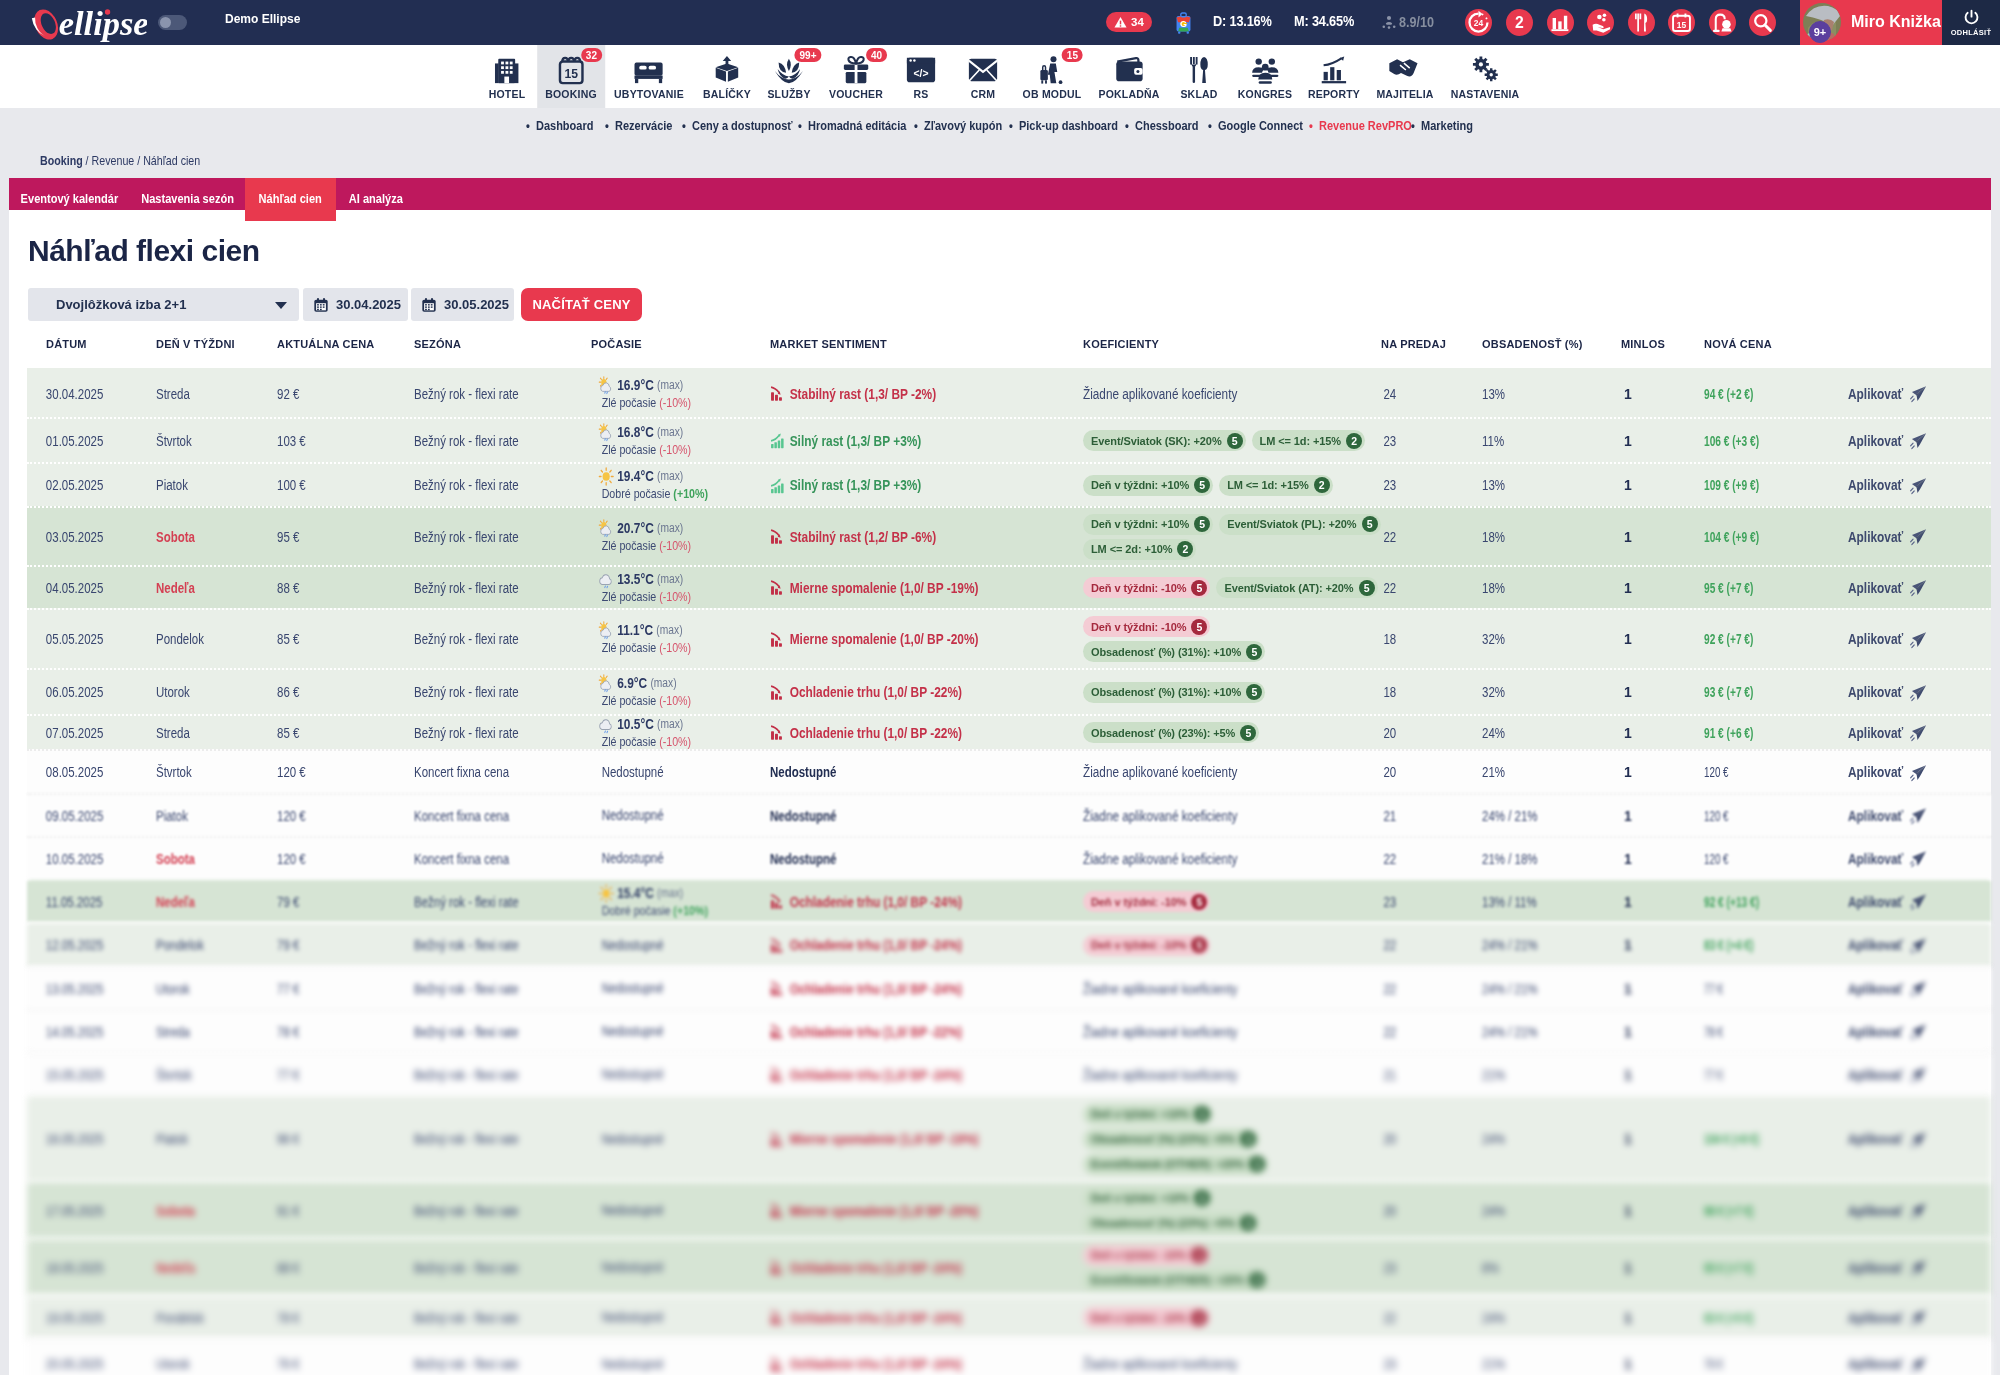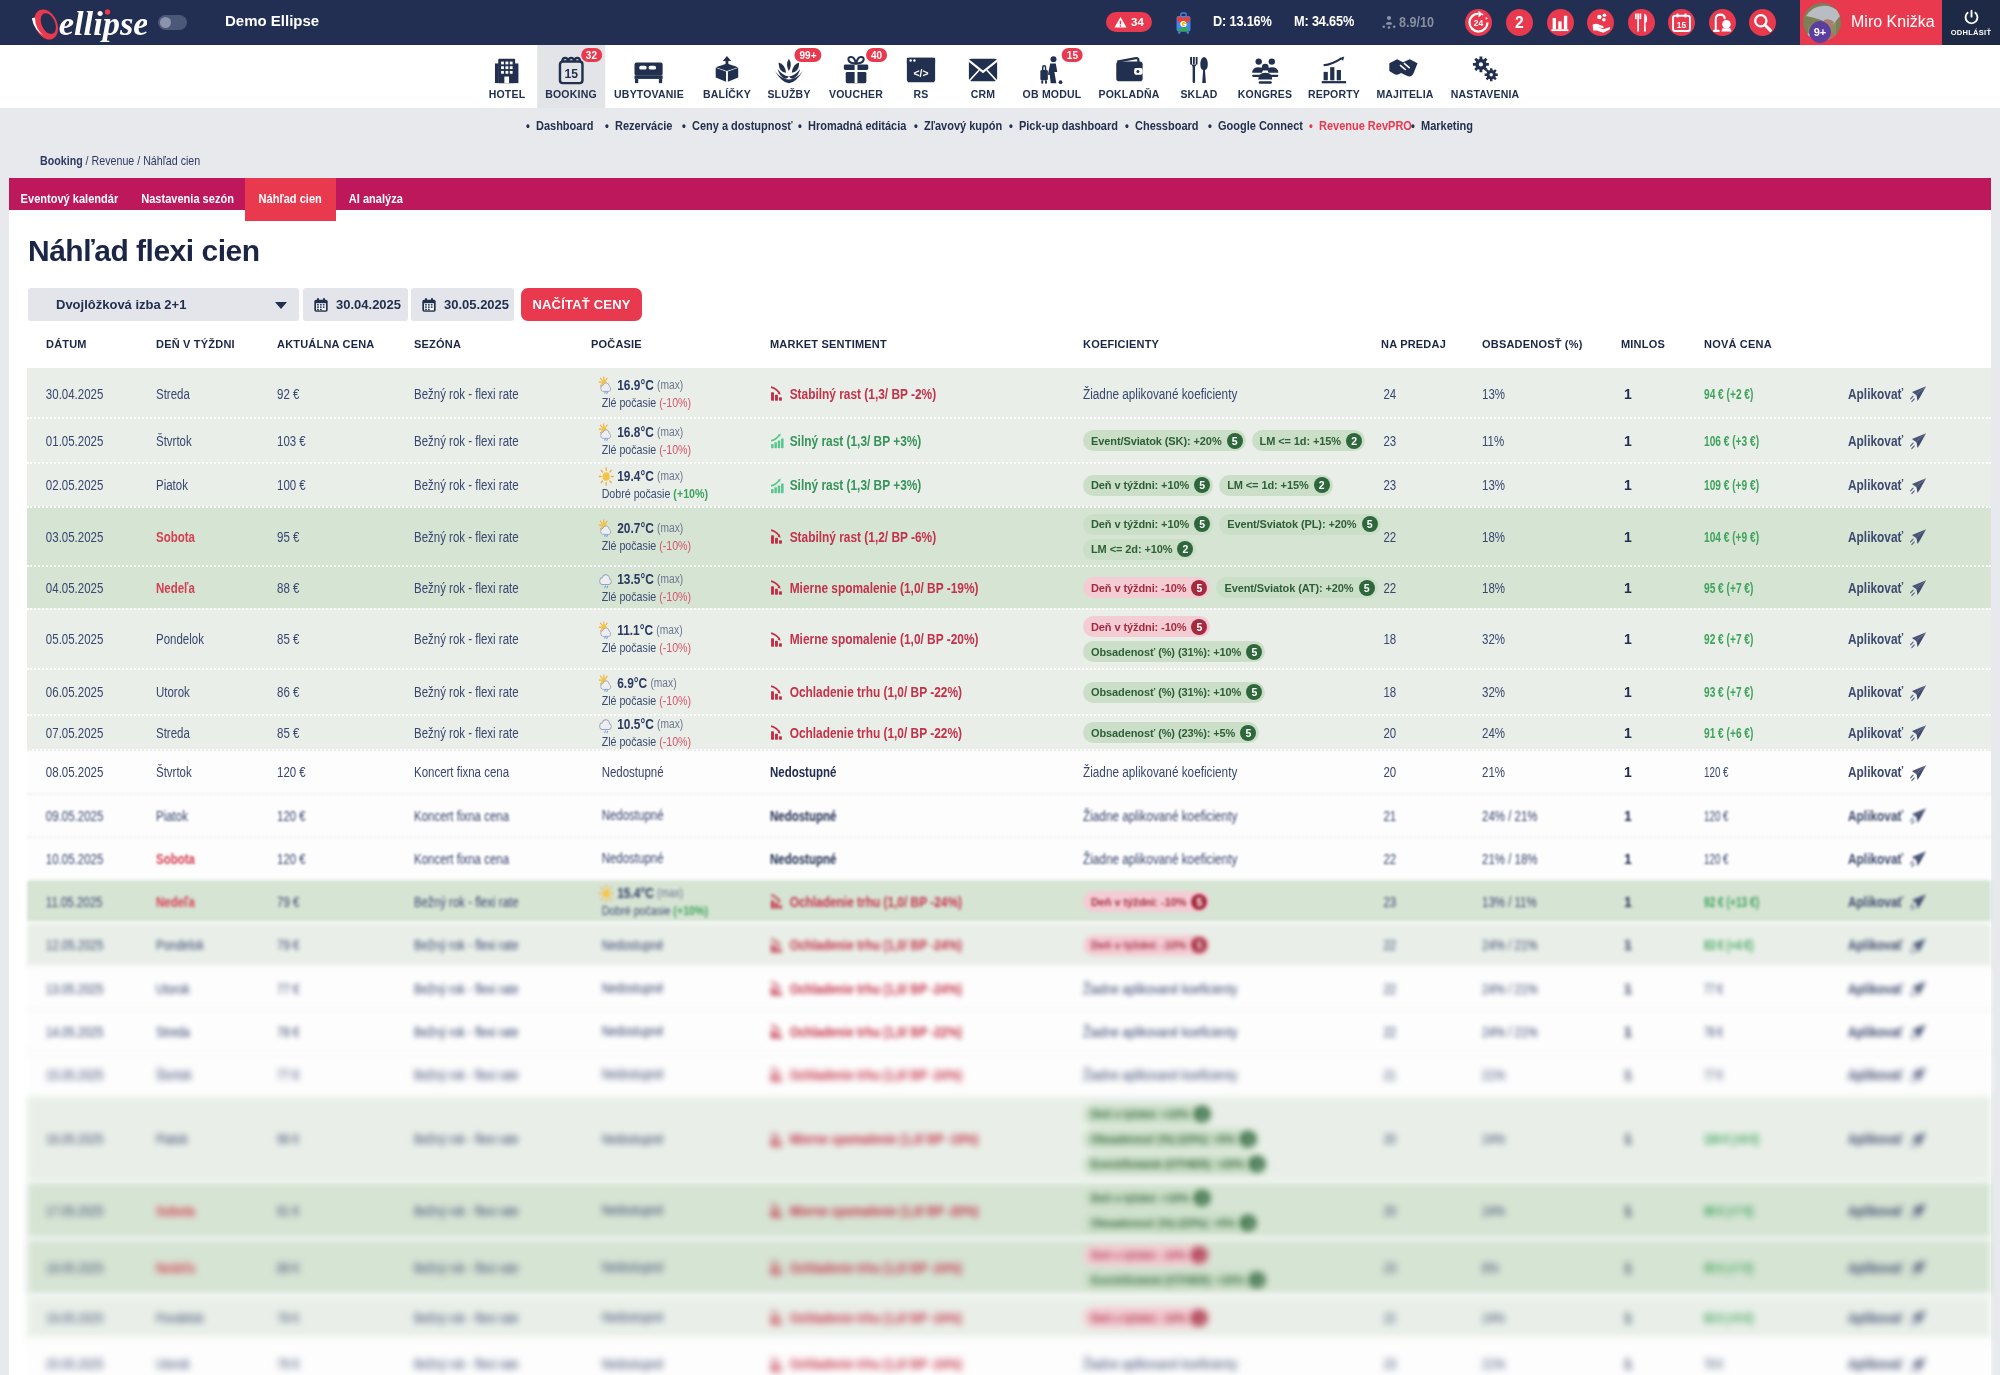--- a/index.html
+++ b/index.html
@@ -1,26 +1,26 @@
 <!DOCTYPE html>
 <html><head><meta charset="utf-8">
 <style>
 * {margin:0;padding:0;box-sizing:border-box}
 html,body {width:2000px;height:1375px;overflow:hidden;background:#e8e9ed;font-family:"Liberation Sans",sans-serif}
 .topbar {position:absolute;left:0;top:0;width:2000px;height:45px;background:#222e52}
 .toggle {position:absolute;left:158px;top:15px;width:29px;height:15px;border-radius:8px;background:#4c5878}
 .toggle:before {content:"";position:absolute;left:2px;top:2px;width:11px;height:11px;border-radius:50%;background:#8a94ad}
-.demotitle {position:absolute;left:225px;top:12px;color:#fff;font-size:15px;font-weight:bold}
+.demotitle {position:absolute;left:225px;top:12px;color:#fff;font-size:12px;font-weight:bold}
 .warnpill {position:absolute;left:1106px;top:12px;width:46px;height:20px;background:#e8394e;border-radius:10px;color:#fff;font-size:11.5px;font-weight:bold;display:flex;align-items:center;justify-content:center;gap:4px}
 .dm {position:absolute;top:13px;color:#fff;font-size:14.5px;font-weight:bold;transform:scaleX(0.88);transform-origin:left;letter-spacing:-0.2px}
 .rate {position:absolute;left:1399px;top:14px;color:#868e9f;font-size:14px;font-weight:bold;transform:scaleX(0.9);transform-origin:left}
 .rc {position:absolute;top:8.5px;width:27px;height:27px;border-radius:50%;background:#e8394e}
 .rc svg {width:27px;height:27px;display:block}
 .userbox {position:absolute;left:1800px;top:0;width:142px;height:45px;background:#e8394e}
-.uname {position:absolute;left:51px;top:13px;color:#fff;font-size:16px;font-weight:normal}
+.uname {position:absolute;left:51px;top:13px;color:#fff;font-size:16px;font-weight:bold}
 .av {position:absolute;left:2px;top:2px;width:40px;height:40px;border-radius:50%}
 .avb {position:absolute;left:7px;top:19px;width:22px;height:22px;border-radius:50%;background:#5b3f9e;color:#fff;font-size:11px;font-weight:bold;display:flex;align-items:center;justify-content:center;border:1px solid #5b3f9e}
 .logout {position:absolute;left:1942px;top:0;width:58px;height:45px;background:#1d2945;display:flex;flex-direction:column;align-items:center;justify-content:center;gap:2px}
 .logout span {color:#fff;font-size:7.5px;font-weight:bold;letter-spacing:0.3px}
 .mainnav {position:absolute;left:0;top:45px;width:2000px;height:63px;background:#fff}
 .ni {position:absolute;top:0;height:63px;transform:translateX(-50%);text-align:center}
 .tile {position:absolute;left:50%;top:0;transform:translateX(-50%);width:68px;height:63px;background:#e2e4e8}
 .nico {position:relative;margin:10px auto 0;height:30px}
 .nico svg {width:100%;height:100%;display:block;position:relative}
 .nbdg {position:absolute;right:-16px;top:-7px;background:#e8394e;color:#fff;font-size:10px;font-weight:bold;padding:1.5px 5px;border-radius:7px}

